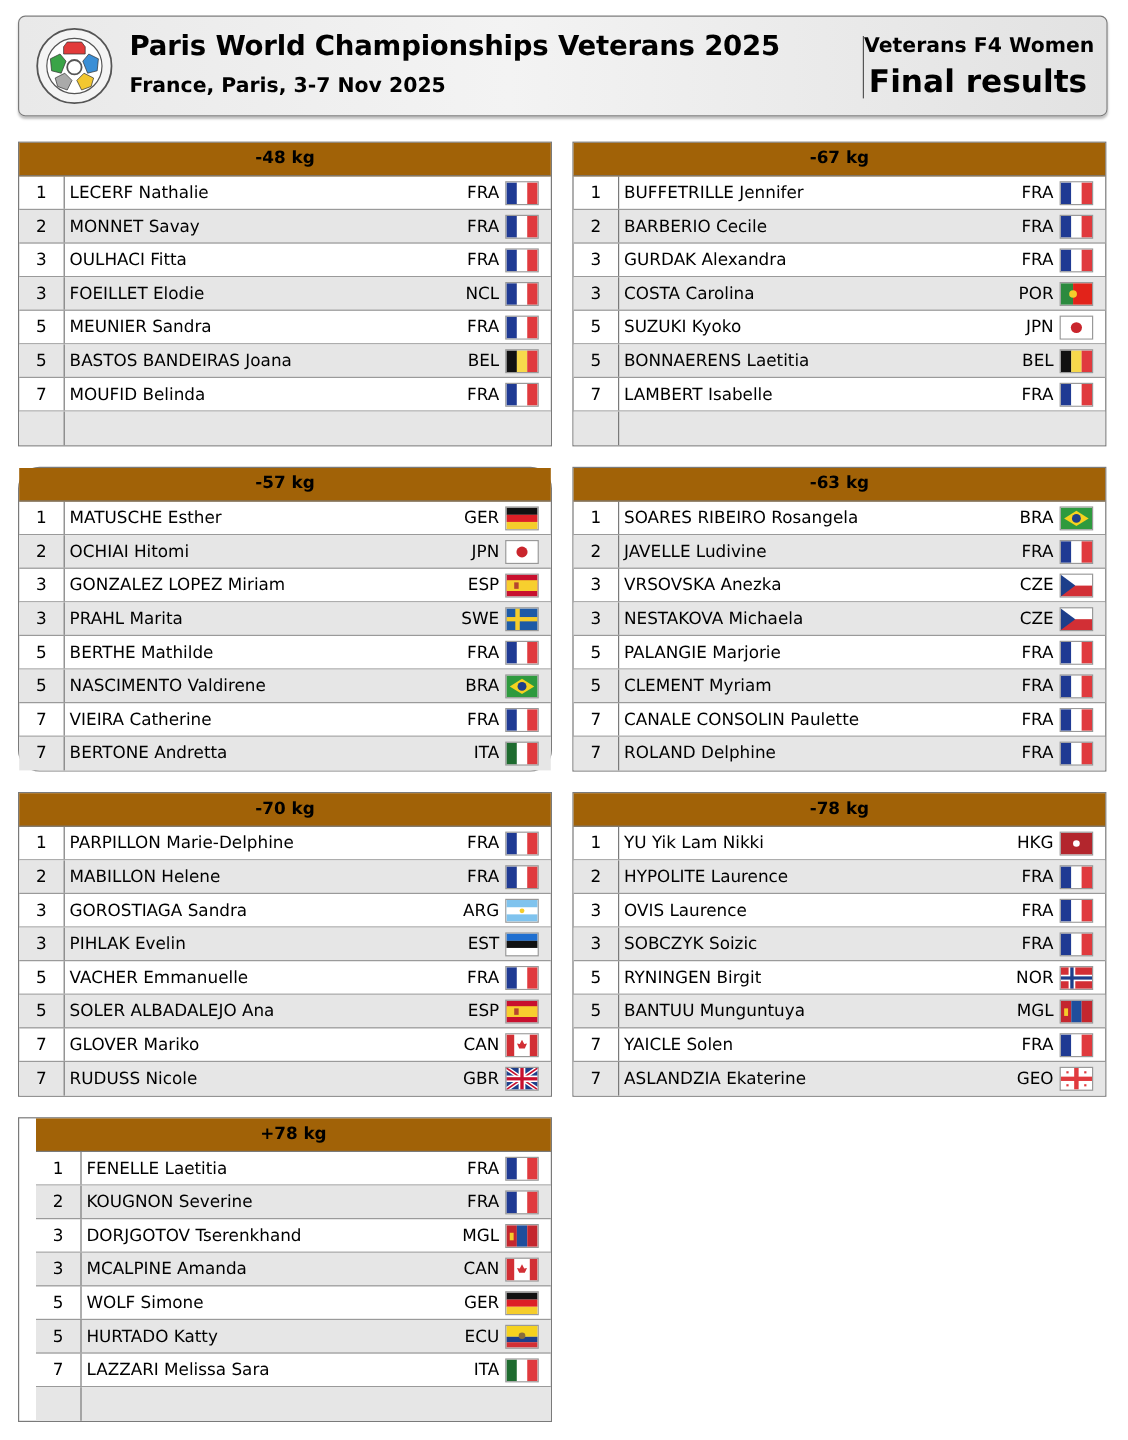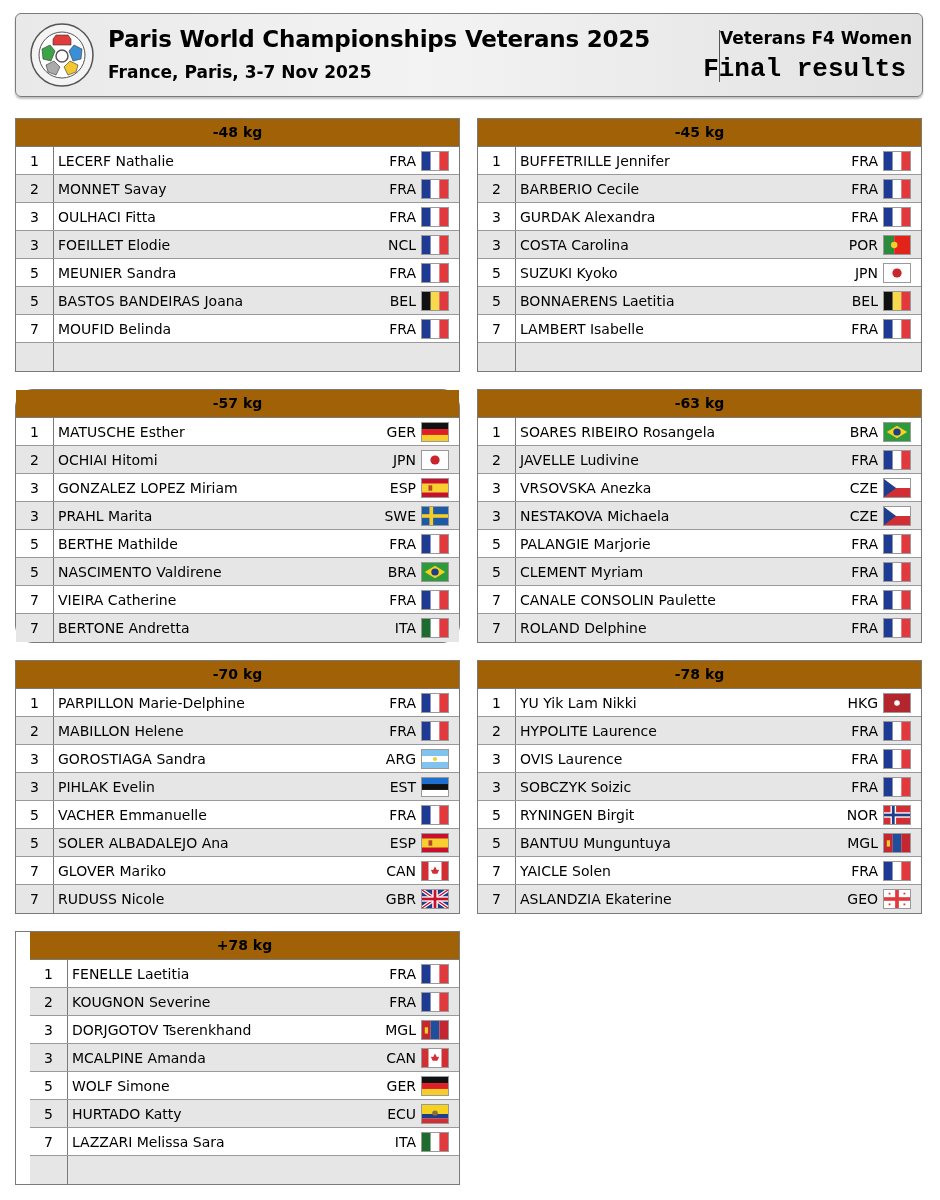--- a/index.html
+++ b/index.html
@@ -10,21 +10,21 @@
     position: absolute; left: 15px; top: 13px; width: 908px; height: 84px;
     border: 1px solid #7a7a7a; border-radius: 6px;
     background: linear-gradient(to right, #e9e9e9, #f3f3f3 45%, #e2e2e2);
     box-shadow: 0 2px 2px rgba(0,0,0,0.25);
   }
   .logo { position: absolute; left: 14px; top: 9px; width: 64px; height: 64px; }
   .title { position: absolute; left: 92px; top: 12px; font-size: 23px; font-weight: bold; letter-spacing: -0.2px; white-space: nowrap; }
   .subtitle { position: absolute; left: 92px; top: 48px; font-size: 17px; font-weight: bold; white-space: nowrap; }
   .vdiv { position: absolute; left: 703px; top: 16px; width: 1px; height: 52px; background: #555; }
   .category { position: absolute; right: 10px; top: 14px; font-size: 17px; font-weight: bold; white-space: nowrap; text-align: right; }
-  .final { position: absolute; right: 16px; top: 40px; font-size: 26px; font-weight: bold; white-space: nowrap; font-family: Liberation Mono, monospace; }
+  .final { position: absolute; right: 16px; top: 40px; font-size: 26px; font-weight: bold; white-space: nowrap; }
 
   .tbl {
     position: absolute; width: 445px; border: 1px solid #7a7a7a; border-collapse: collapse;
   }
   .tbl .th {
     height: 28px; background: #a16207; border-bottom: 1px solid #7a7a7a;
     text-align: center; font-weight: bold; font-size: 14px; line-height: 27px;
   }
   .tbl .row { height: 28px; display: flex; align-items: center; border-bottom: 1px solid #9a9a9a; font-size: 14px; }
   .tbl .row:last-child { border-bottom: none; }
@@ -146,21 +146,21 @@
         </div>
       </div>
       <div class="row alt empty">
         <div class="rank"></div>
         <div class="name"></div>
         <div class="nat"></div>
         <div class="flagcell"></div>
       </div>
     </div>
     <div class="tbl" style="left: 477px; top: 118px;">
-      <div class="th">-45 kg</div>
+      <div class="th">-67 kg</div>
       <div class="row">
         <div class="rank">1</div>
         <div class="name">BUFFETRILLE Jennifer</div>
         <div class="nat">FRA</div>
         <div class="flagcell">
           <span class="flag-wrap" style="display:block;width:28px;height:20px;border:1px solid #999;line-height:0;"><svg viewBox="0 0 28 20" width="26" height="18" preserveAspectRatio="none">
               <rect width="9.4" height="20" fill="#1f3a93"></rect>
               <rect x="9.4" width="9.3" height="20" fill="#fff"></rect>
               <rect x="18.7" width="9.3" height="20" fill="#e03a3e"></rect>
             </svg></span>

